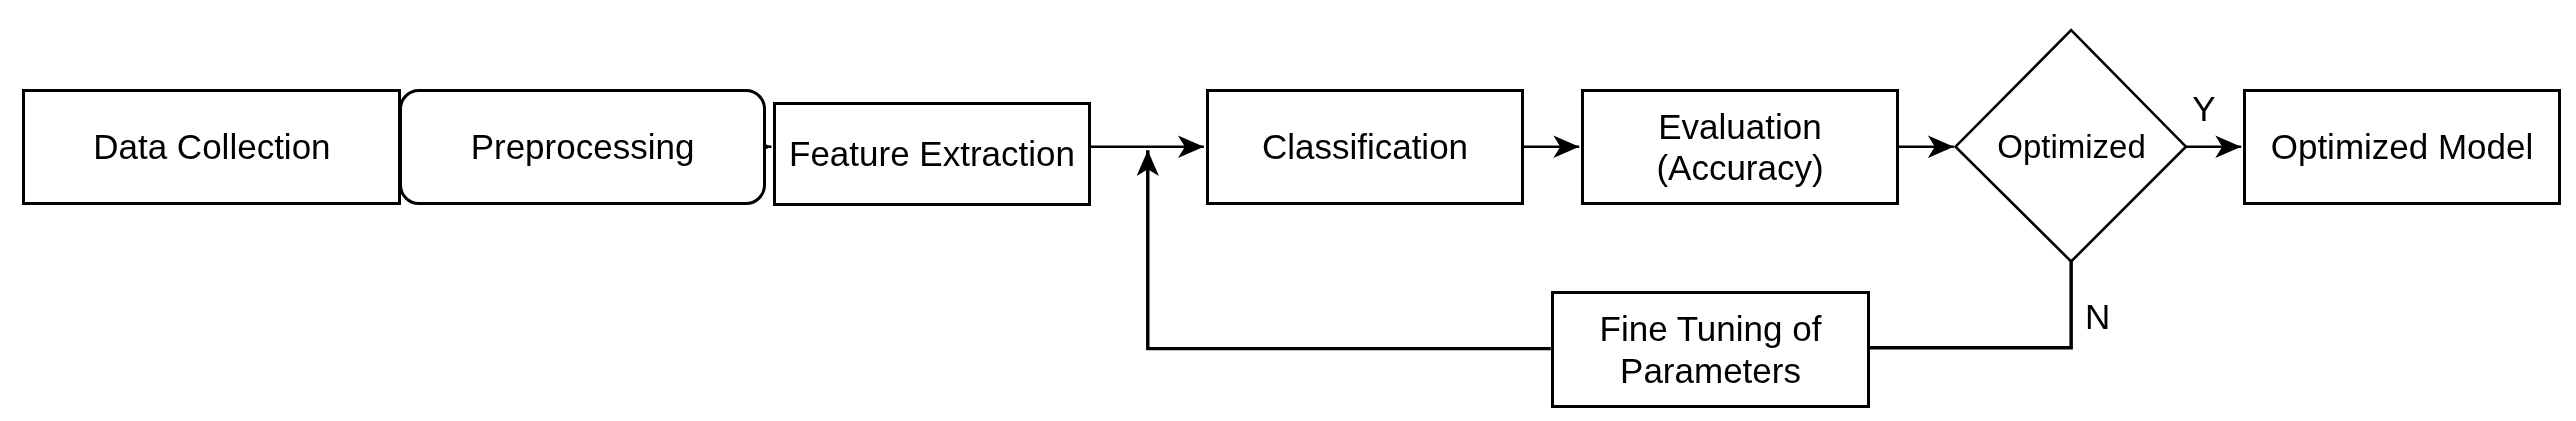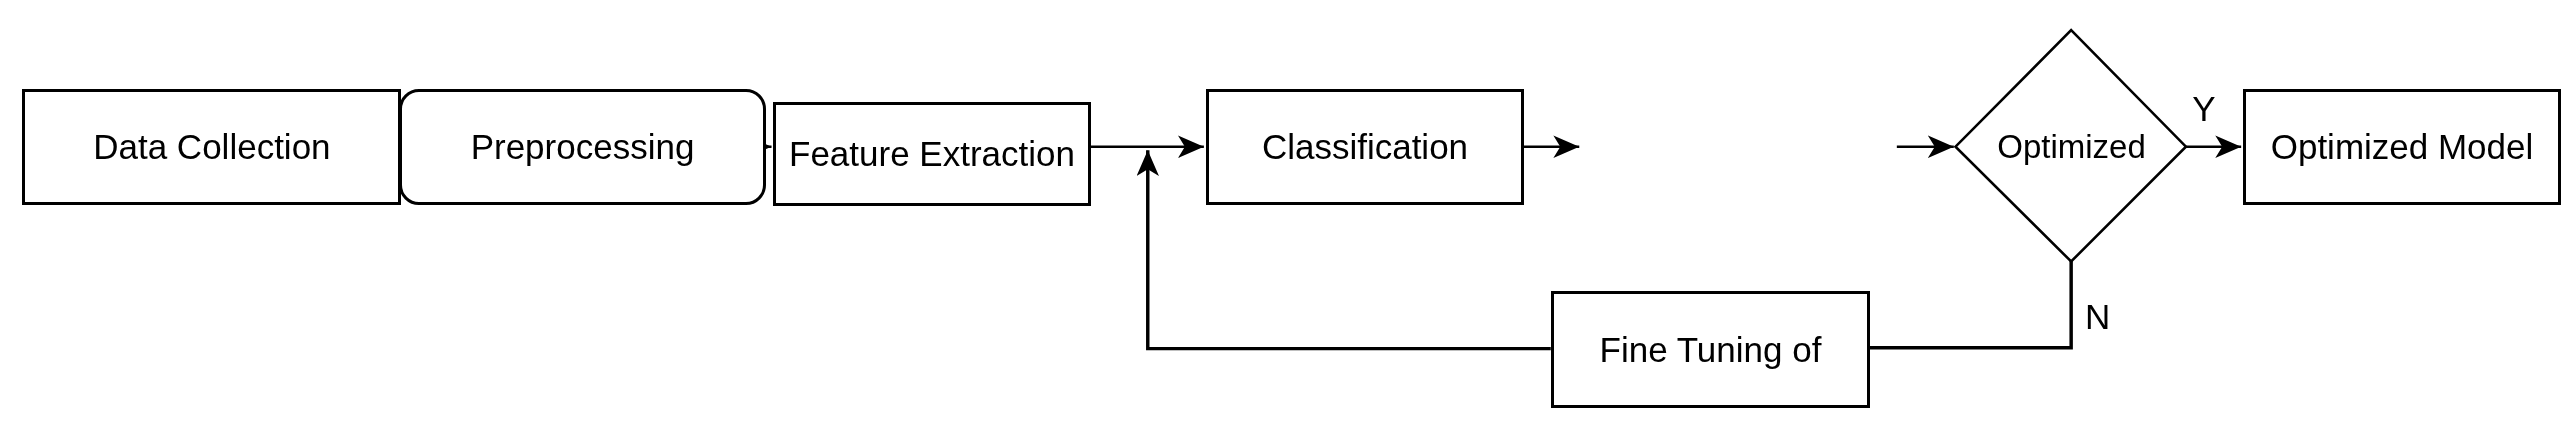--- a/index.html
+++ b/index.html
@@ -95,27 +95,32 @@
   </div>
 
   <div class="node" id="node-feature-extraction">
     <span>Feature Extraction</span>
   </div>
 
   <div class="node" id="node-classification">
     <span>Classification</span>
   </div>
 
+  <div class="node" id="node-evaluation">
+    <span>Evaluation</span>
+    <span>(Accuracy)</span>
+  </div>
 
   <div class="node" id="node-optimized-model">
     <span>Optimized Model</span>
   </div>
 
   <div class="node" id="node-fine-tuning">
     <span>Fine Tuning of</span>
+    <span>Parameters</span>
   </div>
 
   <div class="diamond-label">Optimized</div>
 
   <div class="edge-label" id="edge-label-yes">Y</div>
   <div class="edge-label" id="edge-label-no">N</div>
 
 </div>
 
 

